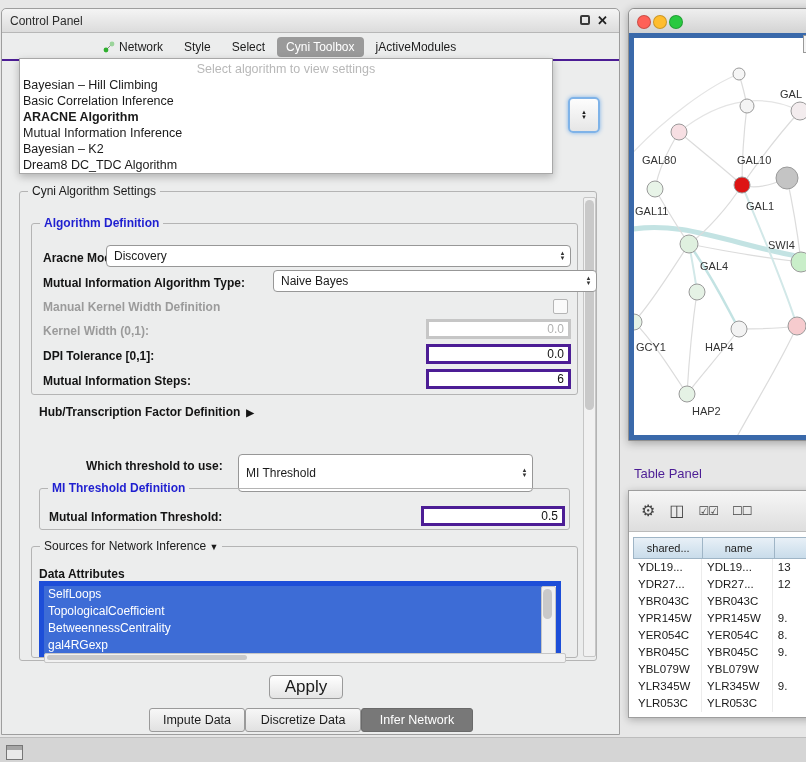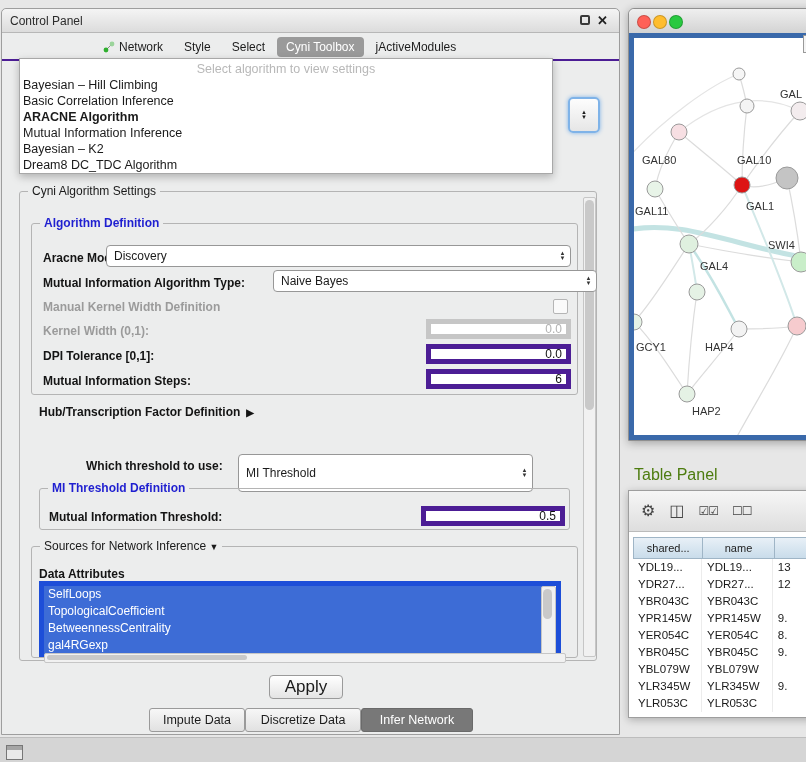--- a/index.html
+++ b/index.html
@@ -27,21 +27,21 @@
   .gtitle{position:absolute;top:-8px;left:8px;background:#eceded;padding:0 4px;font-size:12px;white-space:nowrap}
   .gtitle.b{color:#1f1fd0;font-weight:bold}
   .gtitle.g{color:#1fb91f;font-weight:bold}
   .lbl{position:absolute;font-size:12px;font-weight:bold;color:#141414;white-space:nowrap}
   .lbl.dis{color:#9b9b9b}
   .combo{position:absolute;background:#fff;border:1px solid #979797;border-radius:4px;display:flex;align-items:center;
          font-size:12px;padding-left:7px;box-sizing:border-box}
   .combo .val{flex:1}
   .combo .arr{display:flex;flex-direction:column;align-items:center;width:15px;color:#333}
   .combo .arr i{font-style:normal;font-size:6px;line-height:5px}
-  .field{position:absolute;border:5px solid #4c1d95;background:#fff;font-size:12px;text-align:right;
+  .field{position:absolute;border:3px solid #4c1d95;background:#fff;font-size:12px;text-align:right;
          padding:0 4px;box-sizing:border-box;font-family:"Liberation Sans",sans-serif;color:#111}
   .field.dis{border-color:#c6c6c6;color:#b2b2b2}
   .checkbox{position:absolute;width:13px;height:13px;border:1px solid #b5b5b5;border-radius:2px;background:#fafafa}
   .tri{font-size:10px;margin-left:6px}
   .listbox{position:absolute;background:#fff;border:5px solid #1d4ed8}
   .litem{height:17px;line-height:17px;background:#3d6cd6;color:#fff;font-size:12px;padding-left:4px;white-space:nowrap}
   .scroll-track{position:absolute;background:#f1f1f1;border:1px solid #c6c6c6;border-radius:2px}
   .scroll-thumb{position:absolute;background:#c9c9c9;border-radius:5px}
   .btn{position:absolute;background:linear-gradient(#ffffff,#e4e4e4);border:1px solid #9a9a9a;border-radius:4px;
        font-size:17px;display:flex;align-items:center;justify-content:center}
@@ -50,21 +50,21 @@
   .btab.sel{background:#787878;color:#fff;border-color:#6a6a6a}
   
   .netwin{background:#fff;border:1px solid #8f8f8f;border-radius:6px 0 0 0;box-shadow:0 2px 10px rgba(0,0,0,.3)}
   .net-titlebar{position:absolute;left:0;top:0;right:0;height:24px;background:linear-gradient(#efefef,#d3d3d3);
                 border-bottom:1px solid #ababab;border-radius:6px 0 0 0}
   .light{position:absolute;top:6px;width:12px;height:12px;border-radius:50%;border:1px solid rgba(0,0,0,.2)}
   .net-content{position:absolute;left:0;top:24px;right:0;bottom:0;border:5px solid #3a69aa;background:#fff;overflow:hidden}
   .nlabel{font-size:11px;fill:#333;font-family:"Liberation Sans",sans-serif}
   .net-corner{position:absolute;right:0;top:26px;width:12px;height:16px;background:#f4f4f4;border:1px solid #999}
   
-  .section-label{position:absolute;font-size:16px;color:#4d7c0f}
+  .section-label{position:absolute;font-size:13px;color:#4c1d95}
   .tablewin{background:#fff;border:1px solid #9e9e9e;box-shadow:0 2px 8px rgba(0,0,0,.25)}
   .ttoolbar{position:absolute;left:0;top:0;right:0;height:40px;background:linear-gradient(#f6f6f6,#dedede);
             border-bottom:1px solid #bbb;display:flex;align-items:center;gap:14px;padding-left:12px}
   .ticon{color:#444;font-size:16px;line-height:16px}
   .ticon.small{font-size:12px;letter-spacing:-1px}
   .thead{position:absolute;left:4px;top:46px;right:0;height:22px;display:flex}
   .hcell{background:linear-gradient(#e8f0f7,#c9dcea);border:1px solid #9fb5c6;border-left:none;font-size:11px;
          display:flex;align-items:center;justify-content:center;color:#222}
   .hcell:first-child{border-left:1px solid #9fb5c6}
   .tbody{position:absolute;left:4px;top:68px;right:0;bottom:0;overflow:hidden;background:#fff}

